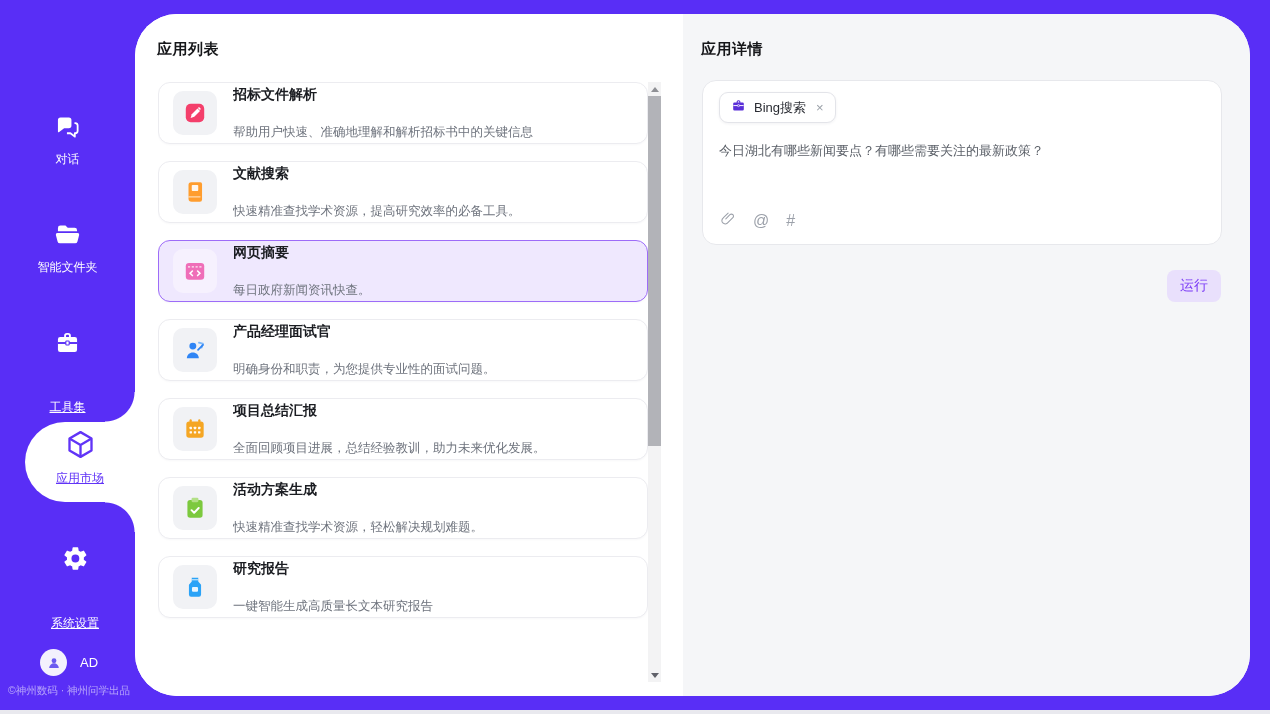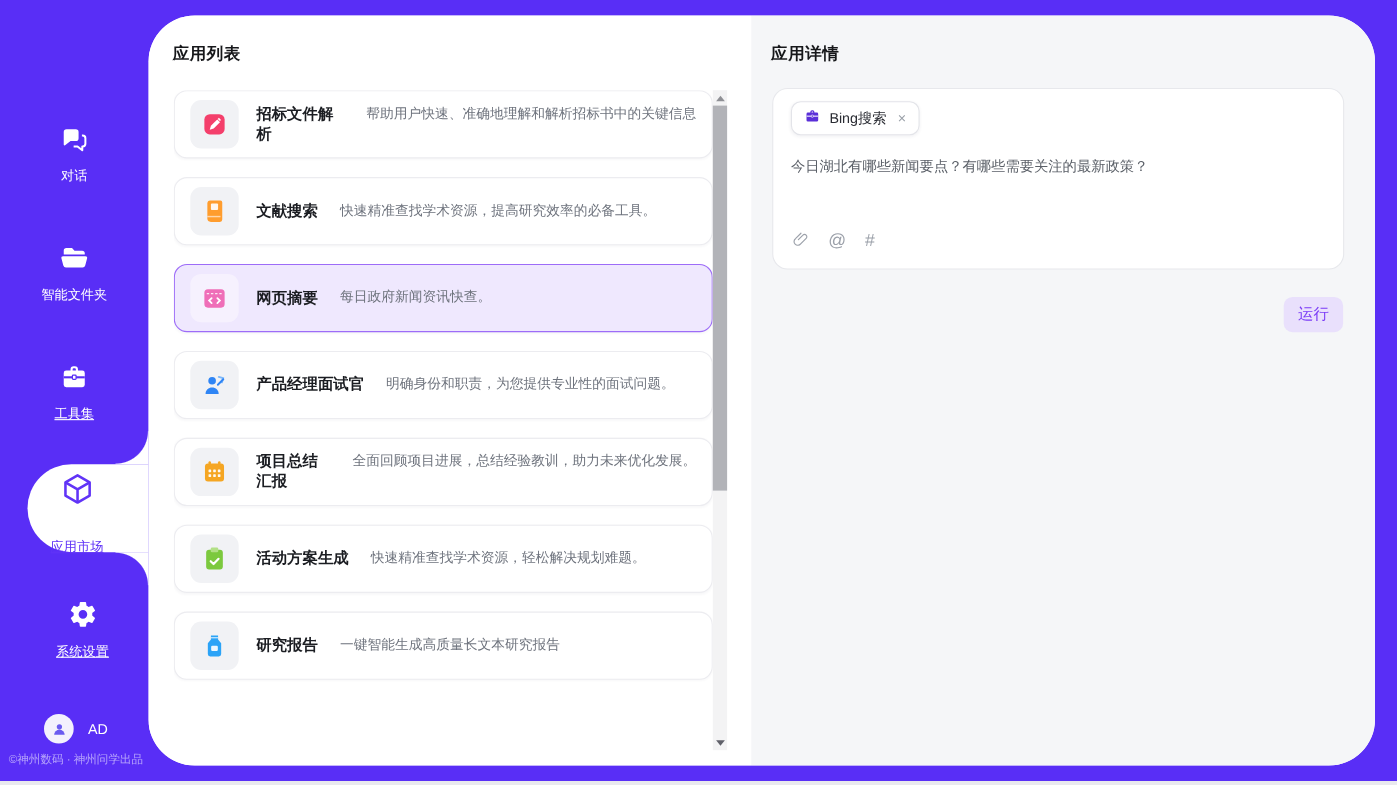--- a/index.html
+++ b/index.html
@@ -20,21 +20,21 @@
   
   .app-list { position:absolute; left:23px; top:68px; width:490px; height:614px;
               display:flex; flex-direction:column; gap:17px; overflow:hidden; }
   .app-item { min-height:62px; height:62px; display:flex; align-items:center; gap:16px;
               padding:0 14px; background:#fff; border:1px solid #ececf0; border-radius:12px;
               box-shadow:0 1px 2px rgba(30,30,60,.03); cursor:pointer; }
   .app-item.selected { background:#efe8fe; border:1.5px solid #9d6cf8; }
   .app-icon-box { width:44px; height:44px; min-width:44px; border-radius:10px; background:#f1f2f5;
                   display:flex; align-items:center; justify-content:center; }
   .app-item.selected .app-icon-box { background:#f6f1fe; }
-  .app-texts { display:flex; flex-direction:row; gap:20px; overflow:hidden; }
+  .app-texts { display:flex; flex-direction:column; gap:20px; overflow:hidden; }
   .app-title { font-size:14px; font-weight:bold; color:#1b1d22; }
   .app-desc { font-size:12.5px; color:#6e737d; white-space:nowrap; }
 
   
   .scrollbar { position:absolute; right:22px; top:68px; width:13px; height:600px; background:#f3f3f4; }
   .sb-btn { position:absolute; left:0; width:13px; height:14px; display:flex; align-items:center; justify-content:center; }
   .sb-up { top:0; } .sb-down { bottom:0; }
   .tri-up { width:0; height:0; border-left:4px solid transparent; border-right:4px solid transparent; border-bottom:5px solid #8f9095; }
   .tri-down { width:0; height:0; border-left:4px solid transparent; border-right:4px solid transparent; border-top:5px solid #60616a; }
   .sb-thumb { position:absolute; left:0; top:14px; width:13px; height:350px; background:#b2b3b8; }
@@ -57,31 +57,31 @@
 
   
   .sidebar { position:absolute; left:0; top:0; width:135px; height:710px; }
   .logo { position:absolute; left:20px; top:15px; display:flex; align-items:center; gap:8px; }
   .logo-texts { display:flex; flex-direction:column; }
   .logo-name { color:#fff; font-size:15px; font-weight:bold; letter-spacing:1px; }
   .logo-sub { color:rgba(255,255,255,.88); font-size:7.5px; letter-spacing:1.6px; margin-top:2px; }
   .nav-item { position:absolute; left:0; width:135px; display:flex; flex-direction:column;
               align-items:center; gap:7px; cursor:pointer; }
   .nav-label { color:#fff; font-size:12px; }
-  .nav-label.underlined { text-decoration:underline; }
+  .nav-label.underlined { text-decoration:underline;margin-top:32px; }
   .nav-chat { top:113px; } .nav-folder { top:221px; } .nav-toolbox { top:329px; } .nav-gear { top:545px;padding-left:15px; }
 
   .active-blob { position:absolute; left:25px; top:422px; width:110px; height:80px;
                  background:#fff; border-radius:40px 0 0 40px; }
   .blob-corner-top { position:absolute; left:105px; top:392px; width:30px; height:30px;
                  background:radial-gradient(circle 30px at 0 0, #592ef6 0 29px, #fff 30px); }
   .blob-corner-bottom { position:absolute; left:105px; top:502px; width:30px; height:30px;
                  background:radial-gradient(circle 30px at 0 100%, #592ef6 0 29px, #fff 30px); }
-  .nav-active { position:absolute; left:15px; top:428px; width:110px; display:flex;
-                flex-direction:column; align-items:center; gap:23px; cursor:pointer; }
+  .nav-active { position:absolute; left:25px; top:428px; width:110px; display:flex;
+                flex-direction:column; align-items:center; gap:5px; cursor:pointer; }
   .nav-active .nav-label { color:#6134f7; text-decoration:underline; }
 
   .user-row { position:absolute; left:40px; top:649px; display:flex; align-items:center; gap:13px; cursor:pointer; }
   .avatar { width:27px; height:27px; border-radius:50%; background:#f3f1fd; display:flex;
             align-items:center; justify-content:center; }
   .user-name { color:#fff; font-size:13px; }
   .copyright { position:absolute; left:8px; top:684px; width:127px; font-size:10.5px;
                color:rgba(255,255,255,.55); white-space:nowrap; }
 </style>
 </head>

